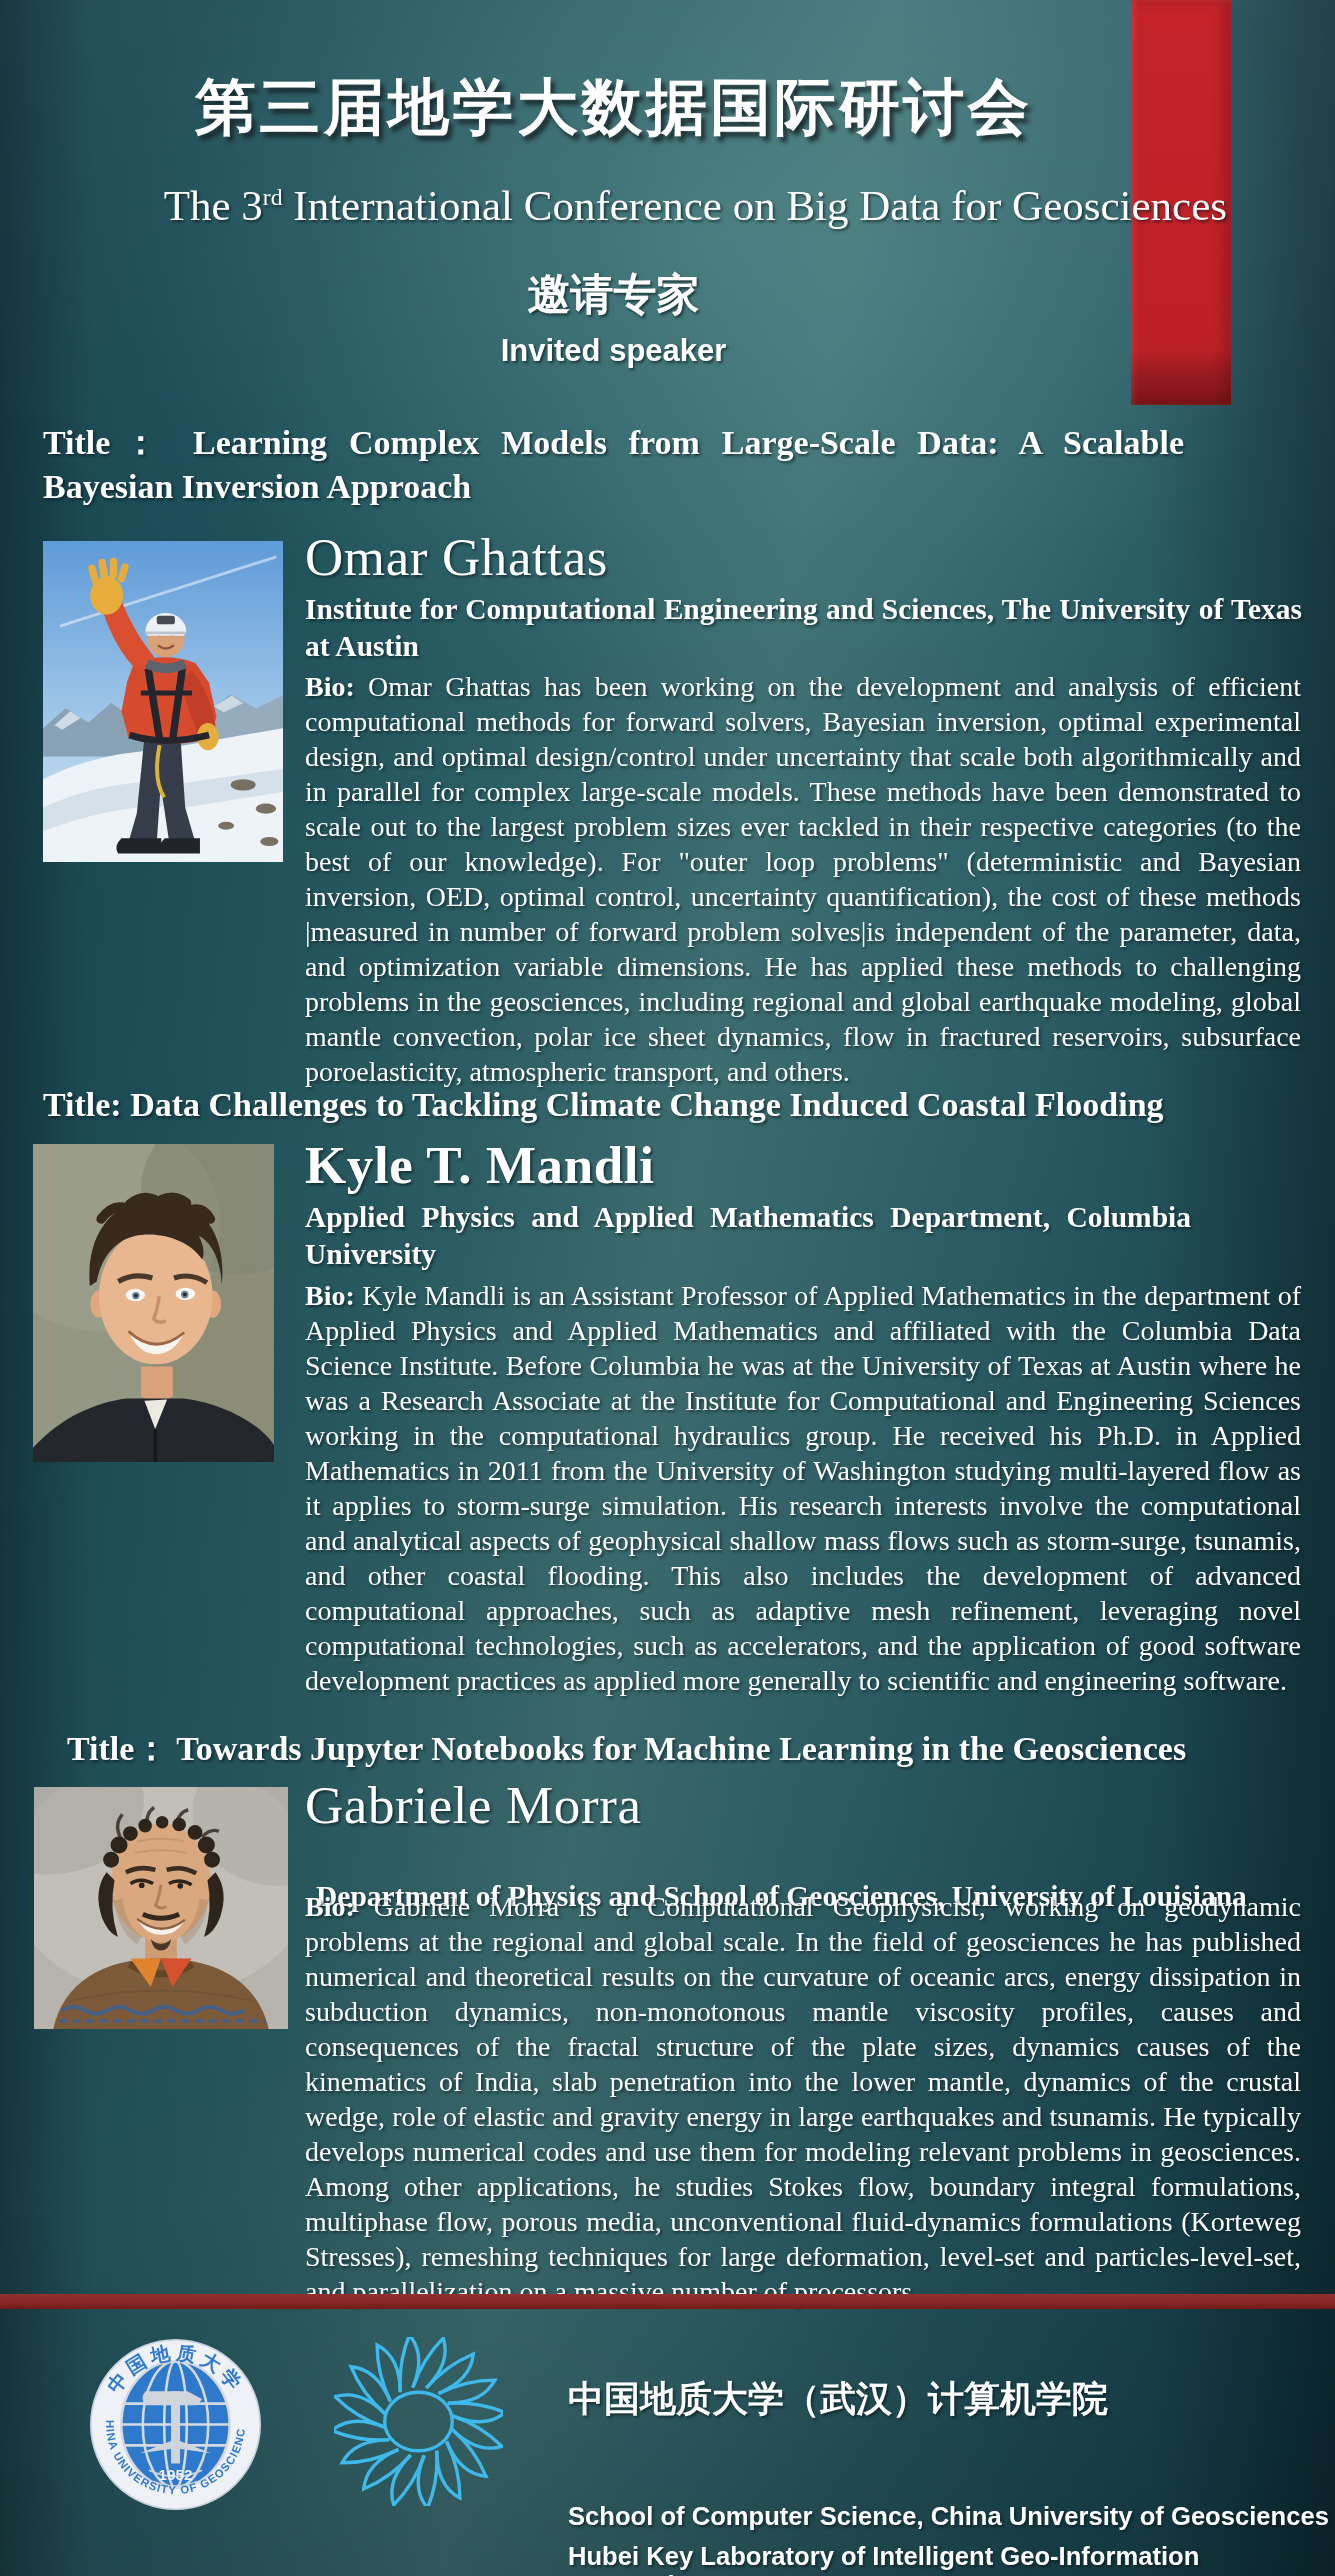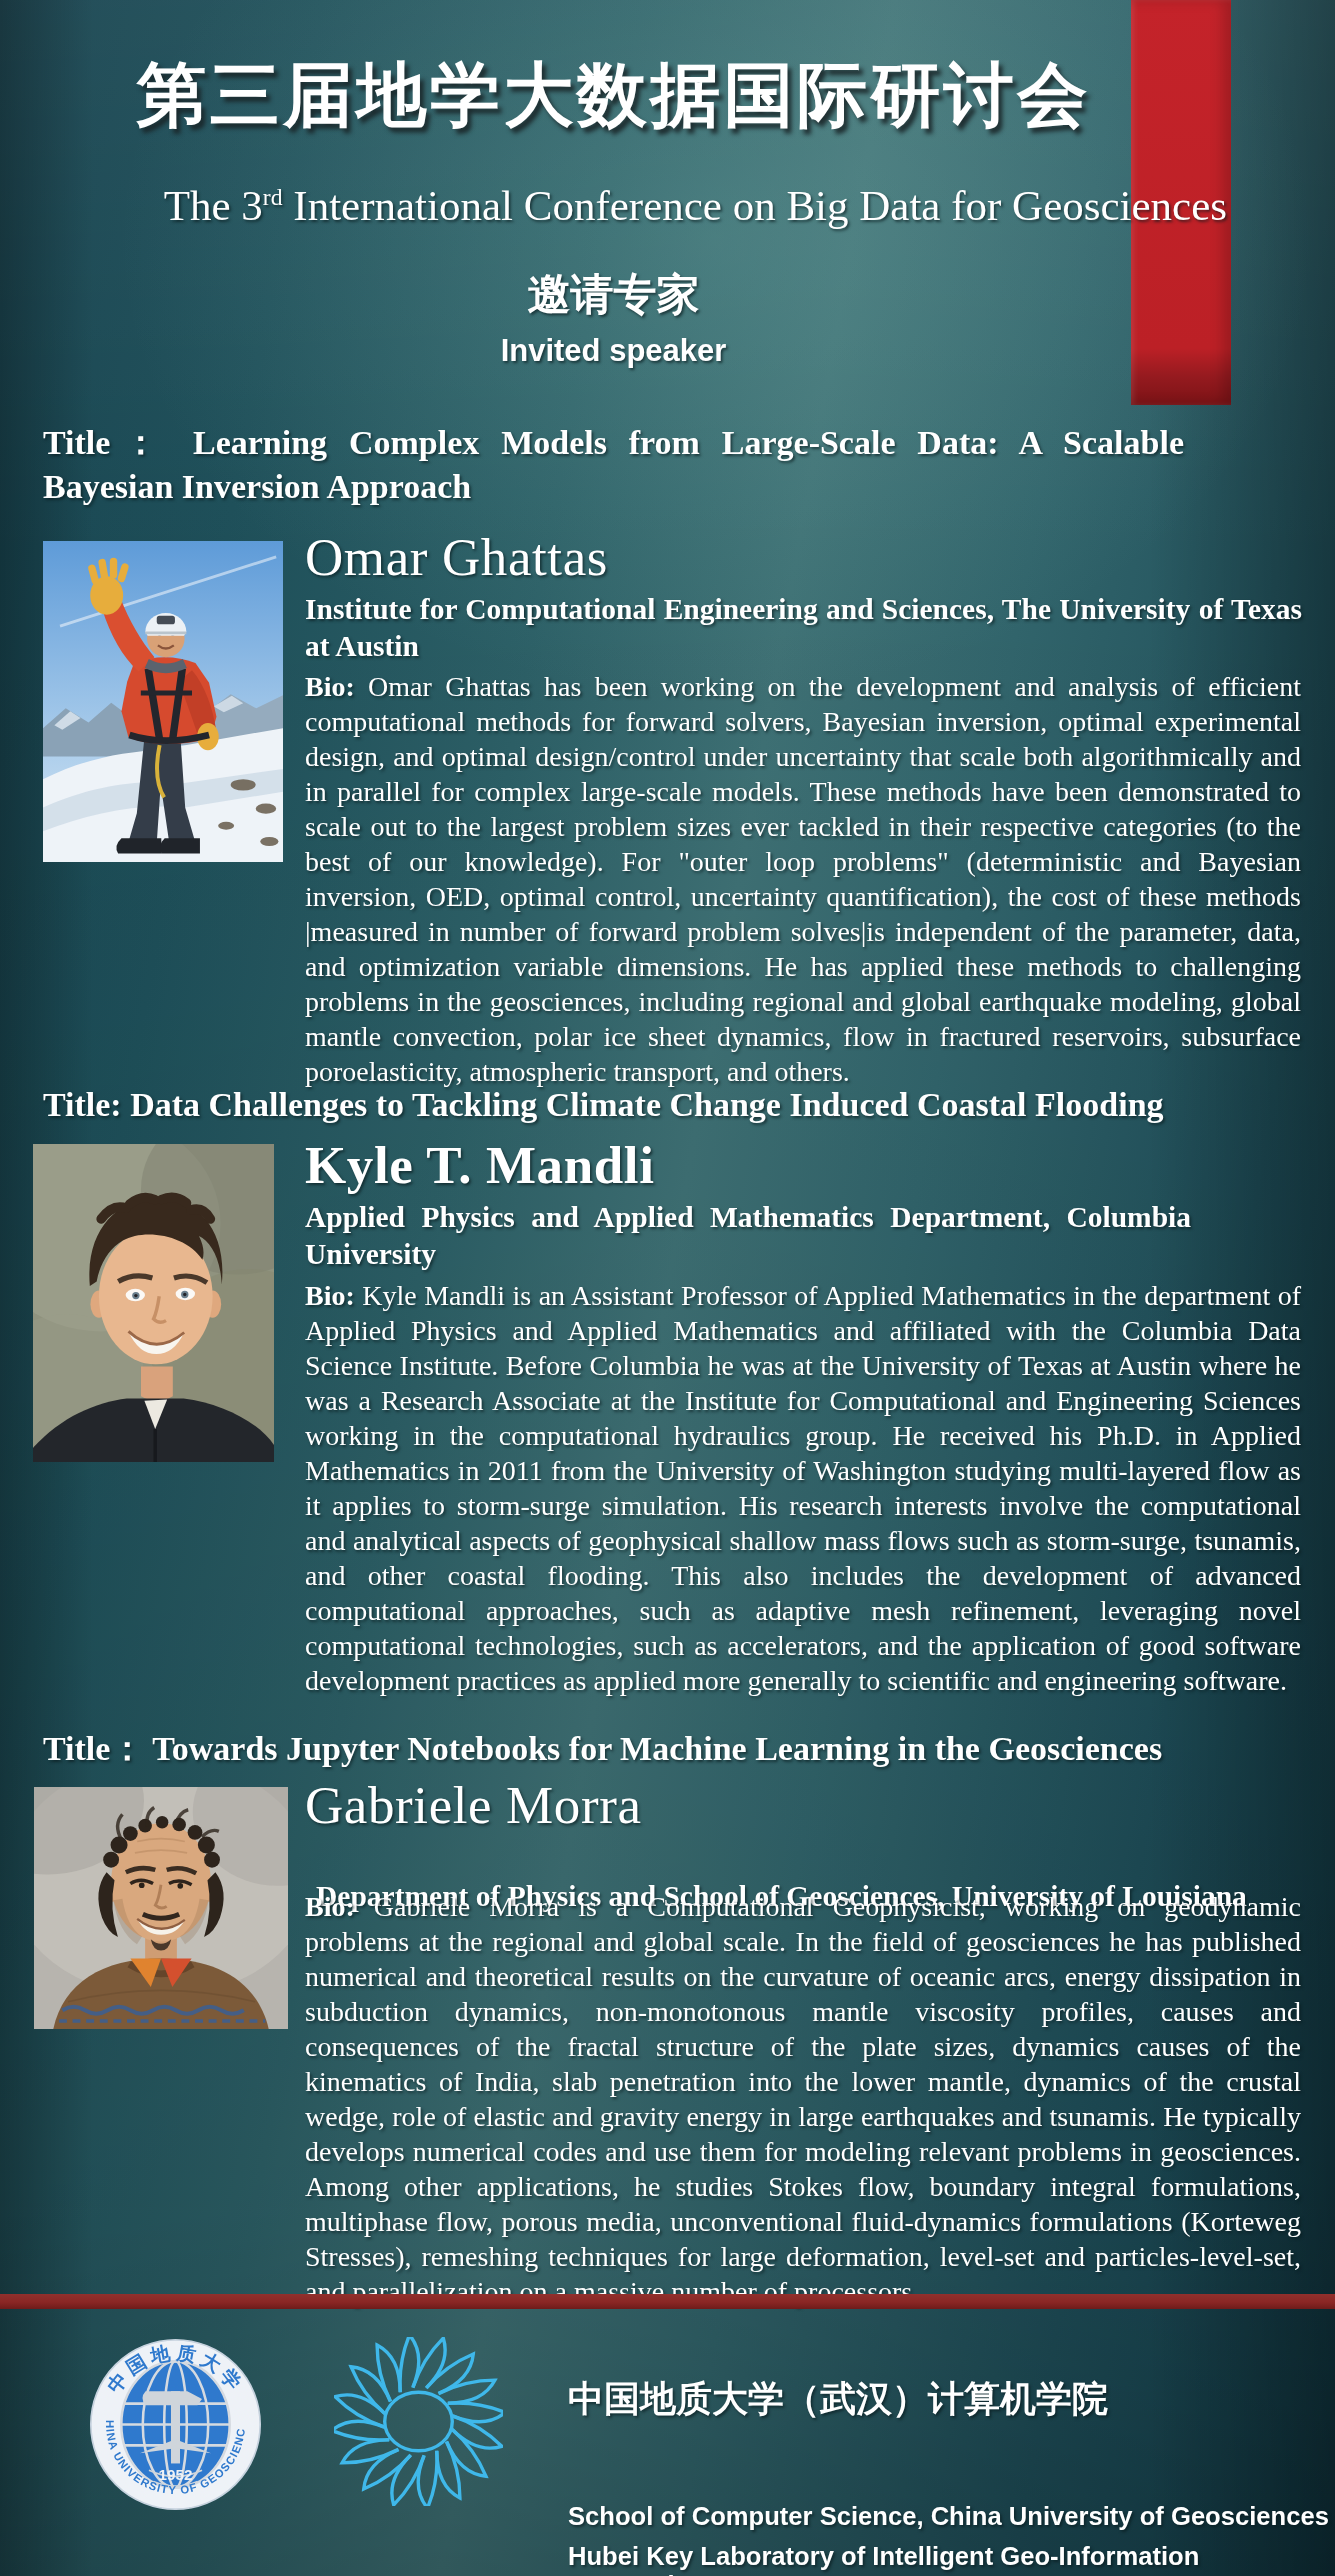--- a/index.html
+++ b/index.html
@@ -9,34 +9,34 @@
     background:
       radial-gradient(965px 738px at 716px 239px, rgba(120,180,172,.26), rgba(120,180,172,0) 62%),
       linear-gradient(to right, rgba(0,0,0,.28) 0%, rgba(0,0,0,0) 7%, rgba(0,0,0,0) 86%, rgba(0,0,0,.30) 100%),
       linear-gradient(to bottom, rgba(255,255,255,.05) 0%, rgba(0,0,0,0) 22%, rgba(0,0,0,.10) 86%, rgba(0,0,0,.22) 100%),
       linear-gradient(100deg,#17434f 0%,#1e4f59 18%,#2c5f66 36%,#3e7074 50%,#31646b 63%,#1e4d58 82%,#123c48 100%);
   }
   .abs{position:absolute;}
   .shadow-big{text-shadow:4px 4.5px 4px rgba(25,35,38,.85);}
   .shadow{text-shadow:1.7px 2.3px 2.8px rgba(8,24,28,.65);}
   .hdr{left:0;top:0;width:1227px;text-align:center;}
-  .title-cn{top:55px;font-family:"DejaVu Sans","Liberation Sans",sans-serif;font-weight:700;font-size:70px;letter-spacing:3.4px;line-height:1.15;}
+  .title-cn{top:72px;font-family:"DejaVu Sans","Liberation Sans",sans-serif;font-weight:700;font-size:61px;letter-spacing:3.4px;line-height:1.15;}
   .title-en{top:181px;font-size:43px;line-height:1.15;text-align:right;}
   .title-en sup{font-size:55%;vertical-align:super;}
   .invited-cn{top:266px;font-family:"DejaVu Sans","Liberation Sans",sans-serif;font-weight:700;font-size:43px;}
   .invited-en{top:333px;font-family:"Liberation Sans",sans-serif;font-weight:700;font-size:31px;}
   .red-bar{left:1131px;top:0;width:100px;height:405px;
     background:linear-gradient(to bottom,#c4232a 0%,#bc2026 86%,#951a1f 93%,#7c1316 100%);
     box-shadow:inset -8px 0 12.5px rgba(0,0,0,.18), inset 3.4px 0 5.7px rgba(255,255,255,.10);}
   .red-divider{left:0;top:2294px;width:1335px;height:14.8px;
     background:linear-gradient(to bottom,#91302d 0%,#8a2624 55%,#6e1b1a 100%);}
   .talk-title{left:43px;width:1141px;font-weight:700;font-size:34px;line-height:44px;
     text-align:justify;text-align-last:left;}
   .one-line{white-space:nowrap;}
-  .t1{top:421px;}  .t2{top:1083px;}  .t3{top:1727px;}
+  .t1{top:421px;}  .t2{top:1083px;}  .t3{top:1727px;margin-left:24px;}
   .speaker-name{left:305px;font-size:53px;letter-spacing:0.6px;}
   .n1{top:527px;} .n2{top:1135px;font-weight:bold;} .n3{top:1775px;}
   .affil{left:305px;font-weight:700;font-size:29.5px;line-height:37px;text-align:justify;text-align-last:left;}
   .a1{top:591px;width:997px;}
   .a2{top:1199px;width:886px;}
   .a3{top:1878px;width:1017px;text-align:center;margin-left:11px;}
   .bio{left:305px;width:996px;font-size:28px;line-height:35px;text-align:justify;text-align-last:left;margin:0;}
   .b1{top:669px;} .b2{top:1278px;} .b3{top:1889px;}
   .bio b{font-weight:700;}
   .photo{overflow:hidden;}

